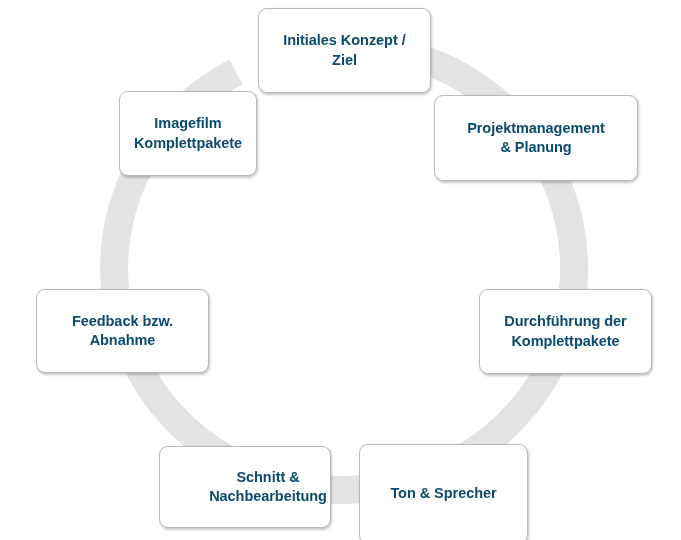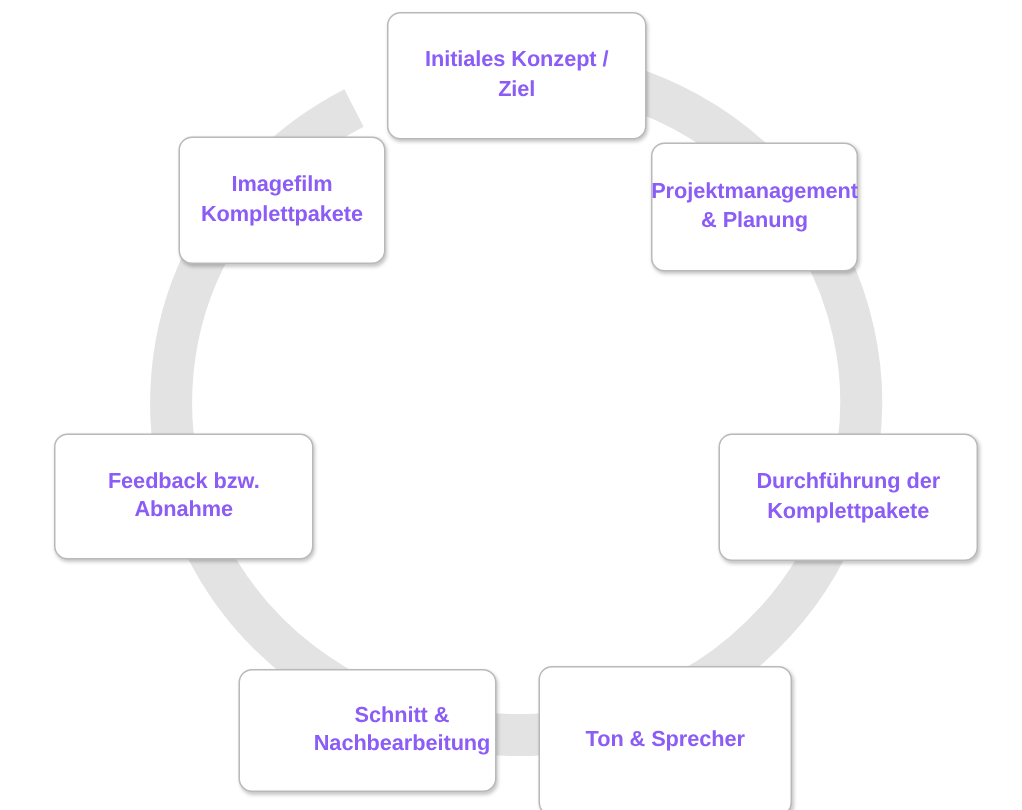--- a/index.html
+++ b/index.html
@@ -33,30 +33,30 @@
     box-shadow: 1px 1.5px 2.5px rgba(0,0,0,0.22);
     display: flex;
     align-items: center;
     justify-content: center;
     text-align: center;
     z-index: 5;
   }
   .node-label {
     font-size: 14.5px;
     font-weight: bold;
-    color: #8b5cf6;
+    color: #0c4a6e;
     line-height: 1.33;
     letter-spacing: -0.05px;
     padding: 0 6px;
     white-space: pre-line;
   }
 
   
   #node-0 { left: 258px; top:   8px; width: 173px; height: 85px; }
-  #node-1 { left: 434px; top:  95px; width: 138px; height: 86px; }
+  #node-1 { left: 434px; top:  95px; width: 204px; height: 86px; }
   #node-2 { left: 479px; top: 289px; width: 173px; height: 85px; }
   #node-3 { left: 359px; top: 444px; width: 169px; height: 100px; }
   #node-4 { left: 159px; top: 446px; width: 172px; height: 82px; padding-left: 46px; }
   #node-5 { left:  36px; top: 289px; width: 173px; height: 84px; }
   #node-6 { left:  79px; top:  91px; width: 138px; height: 85px; margin-left: 40px; }
 </style>
 </head>
 <body>
 
 <div id="canvas" style="background: rgb(255, 255, 255);">

